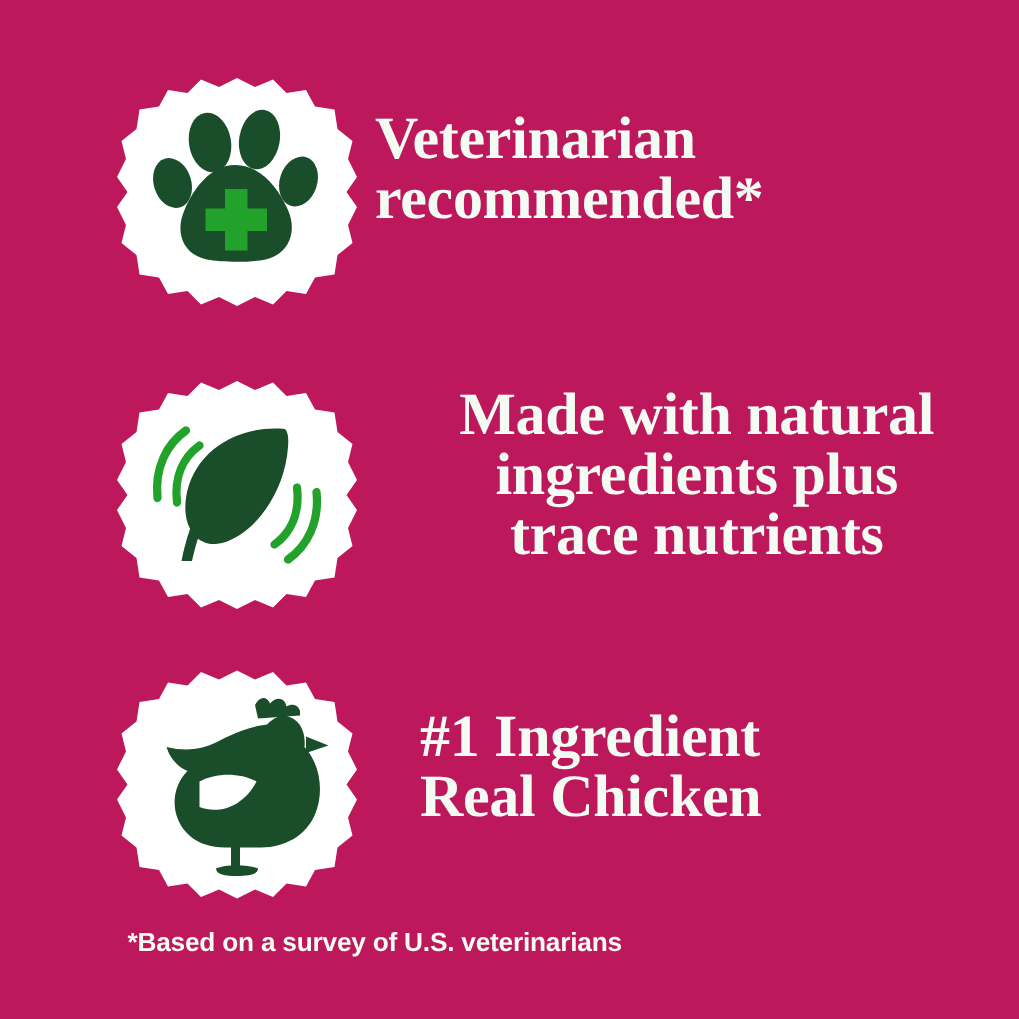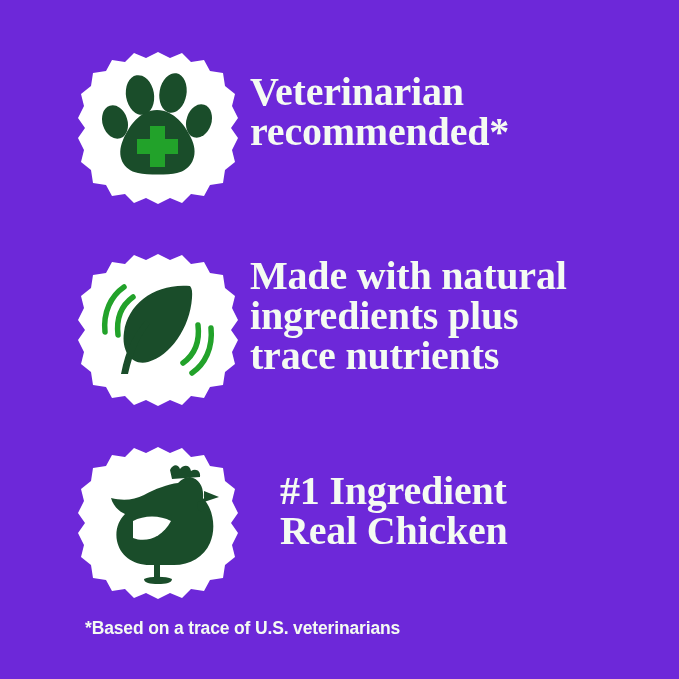--- a/index.html
+++ b/index.html
@@ -9,21 +9,21 @@
   body {
     width: 679px;
     height: 679px;
     overflow: hidden;
     font-family: "Liberation Serif", "DejaVu Serif", serif;
   }
   #page {
     position: relative;
     width: 679px;
     height: 679px;
-    background: #6d28d9;
+    background: #be185d;
     box-sizing: border-box;
   }
   .feature-row {
     position: absolute;
     left: 0;
     width: 679px;
     display: flex;
     align-items: flex-start;
   }
   .badge-wrap {
@@ -46,21 +46,21 @@
     font-weight: bold;
     font-size: 40px;
     line-height: 40px;
     letter-spacing: -0.2px;
     white-space: pre-line;
     padding-top: 2px;
   }
   #row-1 { top: 48px; }
   #row-1 .feature-text { padding-top: 24px; }
   #row-2 { top: 250px; }
-  #row-2 .feature-text { padding-top: 6px; }
+  #row-2 .feature-text { padding-top: 6px; text-align: center; }
   #row-3 { top: 443px; }
   #row-3 .feature-text { padding-top: 28px; margin-left: 42px; }
 
   .footnote {
     position: absolute;
     left: 85px;
     top: 617px;
     color: #f4fbf2;
     font-family: "Liberation Sans", "DejaVu Sans", sans-serif;
     font-weight: bold;
@@ -206,15 +206,15 @@
 
           <rect x="76" y="120" width="6" height="17"></rect>
           <path d="M66 136 C 72 133 88 133 94 136 C 94 140 88 141 80 141 C 72 141 66 140 66 136 Z"></path>
         </g>
       </svg>
     </div>
     <div class="feature-text">#1 Ingredient
 Real Chicken</div>
   </div>
 
-  <div class="footnote">*Based on a trace of U.S. veterinarians</div>
+  <div class="footnote">*Based on a survey of U.S. veterinarians</div>
 
 </div>
 
 </body></html>

